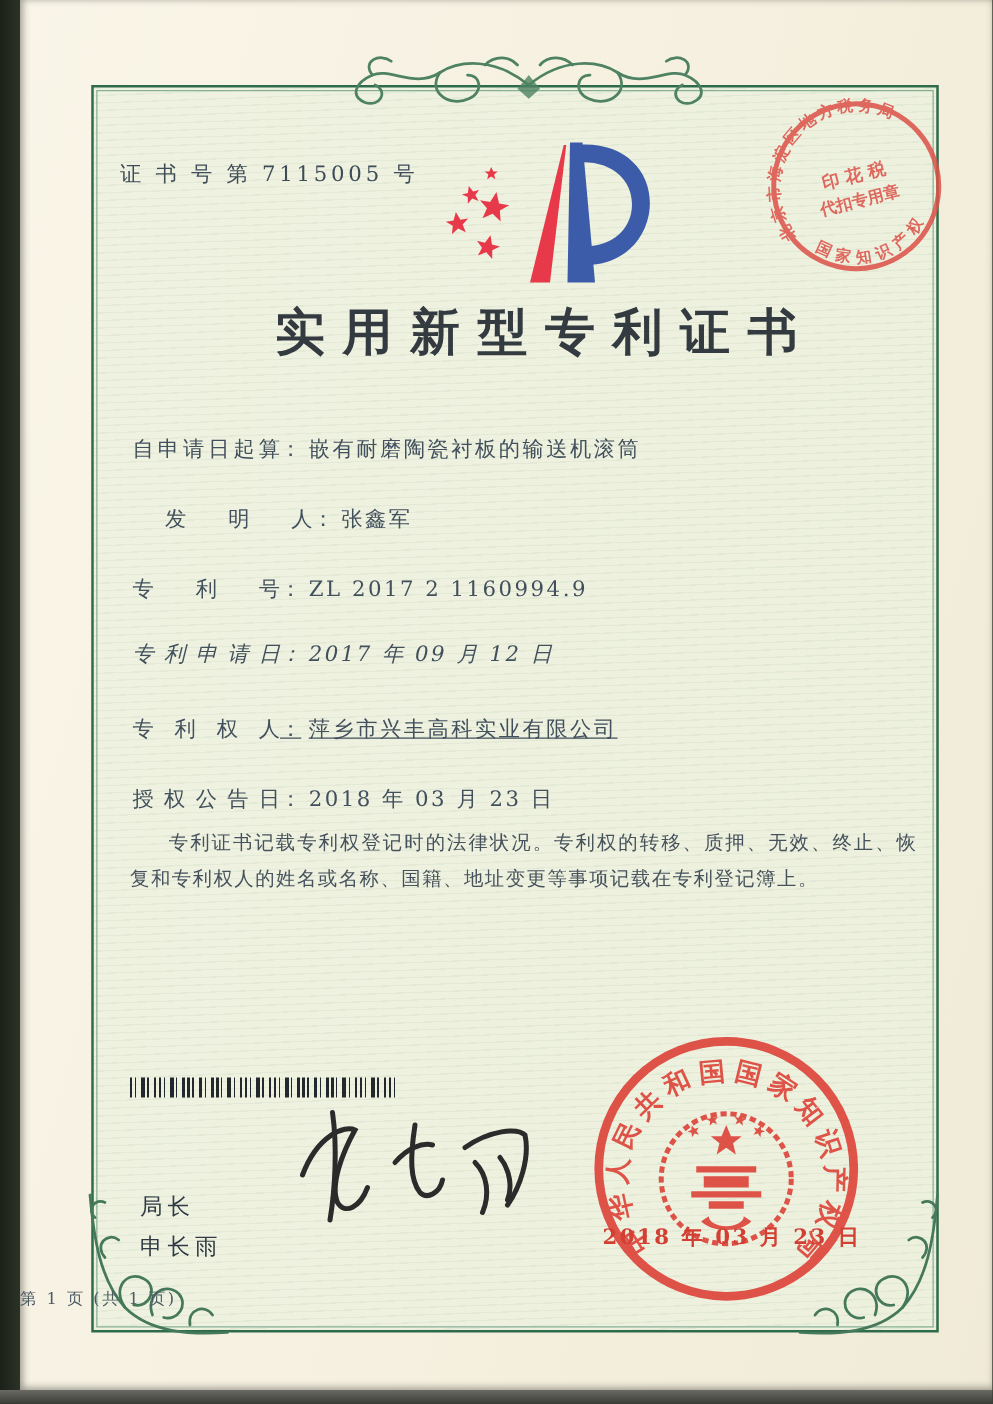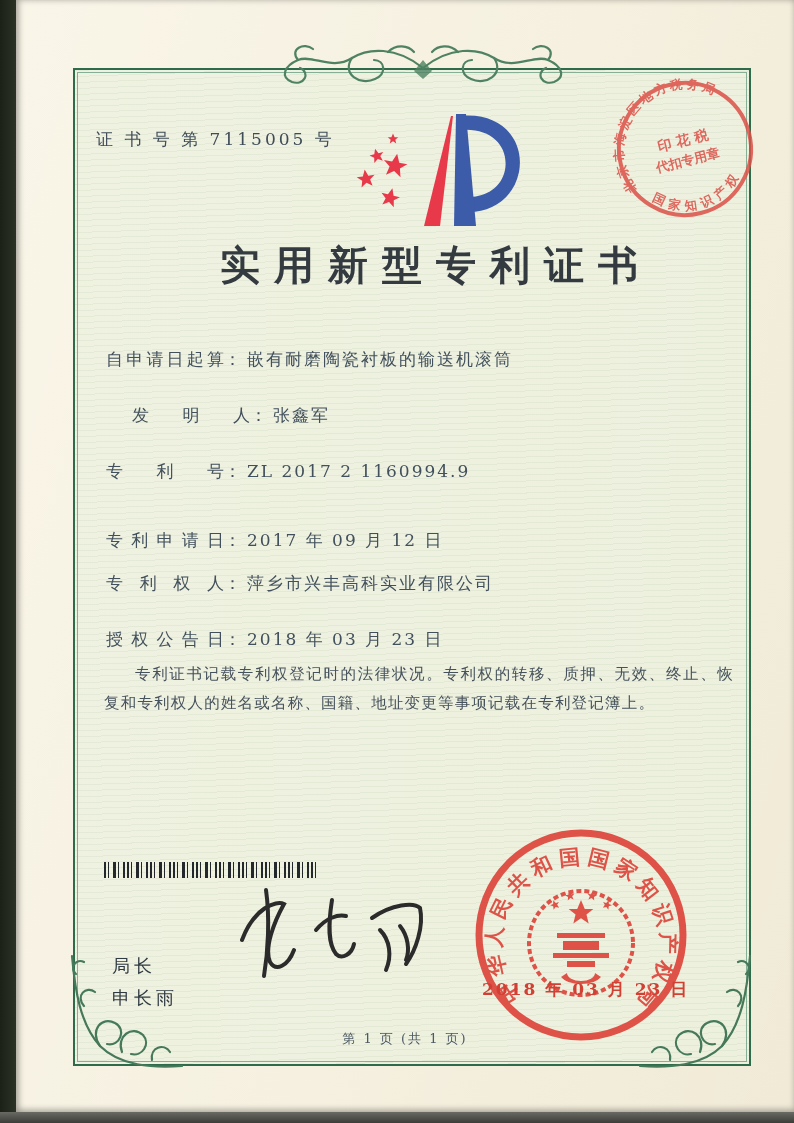--- a/index.html
+++ b/index.html
@@ -50,21 +50,21 @@
       #23282c 14px 15px, transparent 15px 19px,
       #23282c 19px 21px, transparent 21px 23px);
   }
   .signer{position:absolute;left:96px;top:916px;font-size:18px;color:#2f3a42;letter-spacing:4px;line-height:32px;margin-top:34px;}
   .signature{position:absolute;left:198px;top:878px;}
   .seal{position:absolute;left:452px;top:822px;opacity:.9;}
   .seal-date{
     position:absolute;left:466px;top:978px;font-size:17px;font-weight:700;
     color:#d23f33;letter-spacing:2px;z-index:5;
   }
-  .footer{position:absolute;left:0;top:1030px;width:100%;text-align:center;font-size:13px;color:#4c5a64;letter-spacing:2px;}
+  .footer{position:absolute;left:0;top:1030px;width:100%;font-size:13px;color:#4c5a64;letter-spacing:2px;}
 </style>
 </head>
 <body>
 
 <div class="edge-left"></div>
 <div class="edge-bottom"></div>
 
 <div class="paper">
 
   <div class="frame">
@@ -145,24 +145,24 @@
   <div class="fields">
     <div class="field-row" style="top:8px;">
       <span class="flabel">自申请日起算</span><span class="fcolon">：</span><span class="fvalue">嵌有耐磨陶瓷衬板的输送机滚筒</span>
     </div>
     <div class="field-row" style="top:64px;margin-left:26px;">
       <span class="flabel">发明人</span><span class="fcolon">：</span><span class="fvalue">张鑫军</span>
     </div>
     <div class="field-row" style="top:120px;">
       <span class="flabel">专利号</span><span class="fcolon">：</span><span class="fvalue">ZL 2017 2 1160994.9</span>
     </div>
-    <div class="field-row" style="top:189px;">
+    <div class="field-row" style="top:172px;font-style:italic;">
       <span class="flabel">专利申请日</span><span class="fcolon">：</span><span class="fvalue">2017 年 09 月 12 日</span>
     </div>
-    <div class="field-row" style="top:232px;">
+    <div class="field-row" style="top:232px;text-decoration:underline;">
       <span class="flabel">专利权人</span><span class="fcolon">：</span><span class="fvalue">萍乡市兴丰高科实业有限公司</span>
     </div>
     <div class="field-row" style="top:288px;">
       <span class="flabel">授权公告日</span><span class="fcolon">：</span><span class="fvalue">2018 年 03 月 23 日</span>
     </div>
   </div>
 
   <div class="body-text">
     <p>专利证书记载专利权登记时的法律状况。专利权的转移、质押、无效、终止、恢复和专利权人的姓名或名称、国籍、地址变更等事项记载在专利登记簿上。</p>
   </div>

